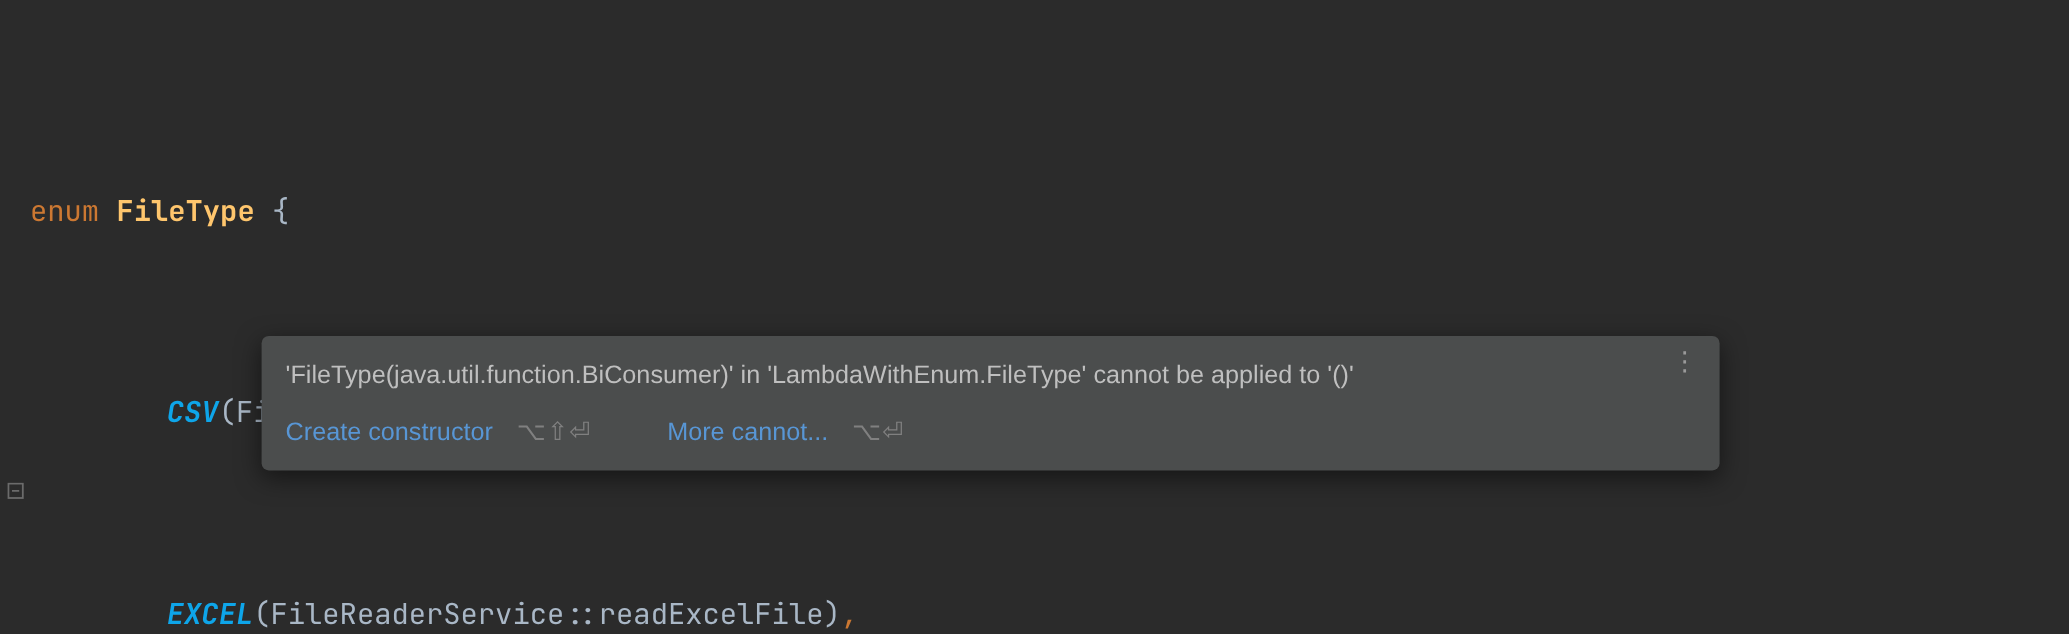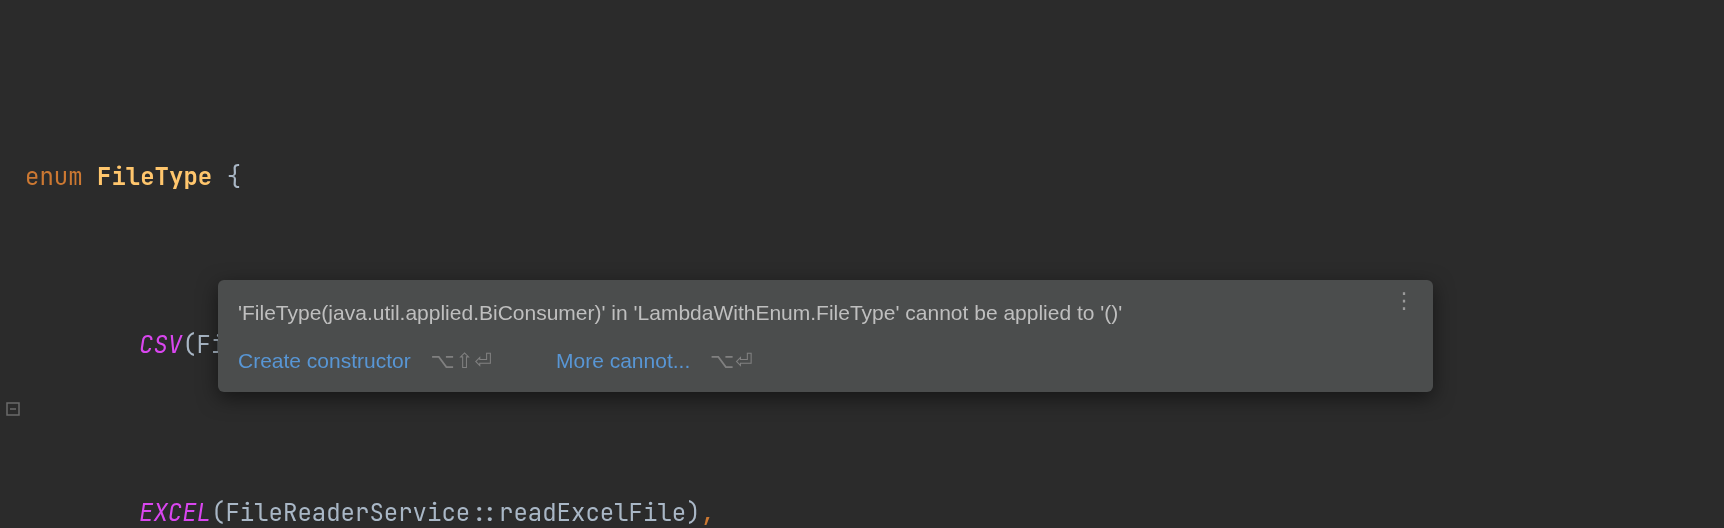--- a/index.html
+++ b/index.html
@@ -37,21 +37,21 @@
     color:#6b6b6b;
   }
   .line {
     height: 42px;
     display: block;
   }
   .indent1 { padding-left: 0px; }
   .indent2 { padding-left: 114px; }
   .kw-enum { color: #cc7832; margin-top: 47px; }
   .name-type { color: #ffc66d; font-weight: bold; }
-  .enum-const { color: #d946ef; font-style: italic; }
+  .enum-const { color: #0ea5e9; font-style: italic; font-weight: bold; }
   .plain { color: #a9b7c6; }
   .punct { color: #a9b7c6; }
   .comma-orange { color: #cc7832; }
 
   
   .tooltip {
     position: absolute;
     left: 218px;
     top: 280px;
     width: 1175px;
@@ -110,21 +110,21 @@
   
 
   
 
   
 
 </div>
 
 <div class="tooltip">
   <div class="dots">⋮</div>
-  <div class="msg">'FileType(java.util.applied.BiConsumer)' in 'LambdaWithEnum.FileType' cannot be applied to '()'</div>
+  <div class="msg">'FileType(java.util.function.BiConsumer)' in 'LambdaWithEnum.FileType' cannot be applied to '()'</div>
   <div class="actions">
     <span>
       <span class="action-link">Create constructor</span>
       <span class="shortcut">⌥⇧⏎</span>
     </span>
     <span>
       <span class="action-link">More cannot...</span>
       <span class="shortcut">⌥⏎</span>
     </span>
   </div>

